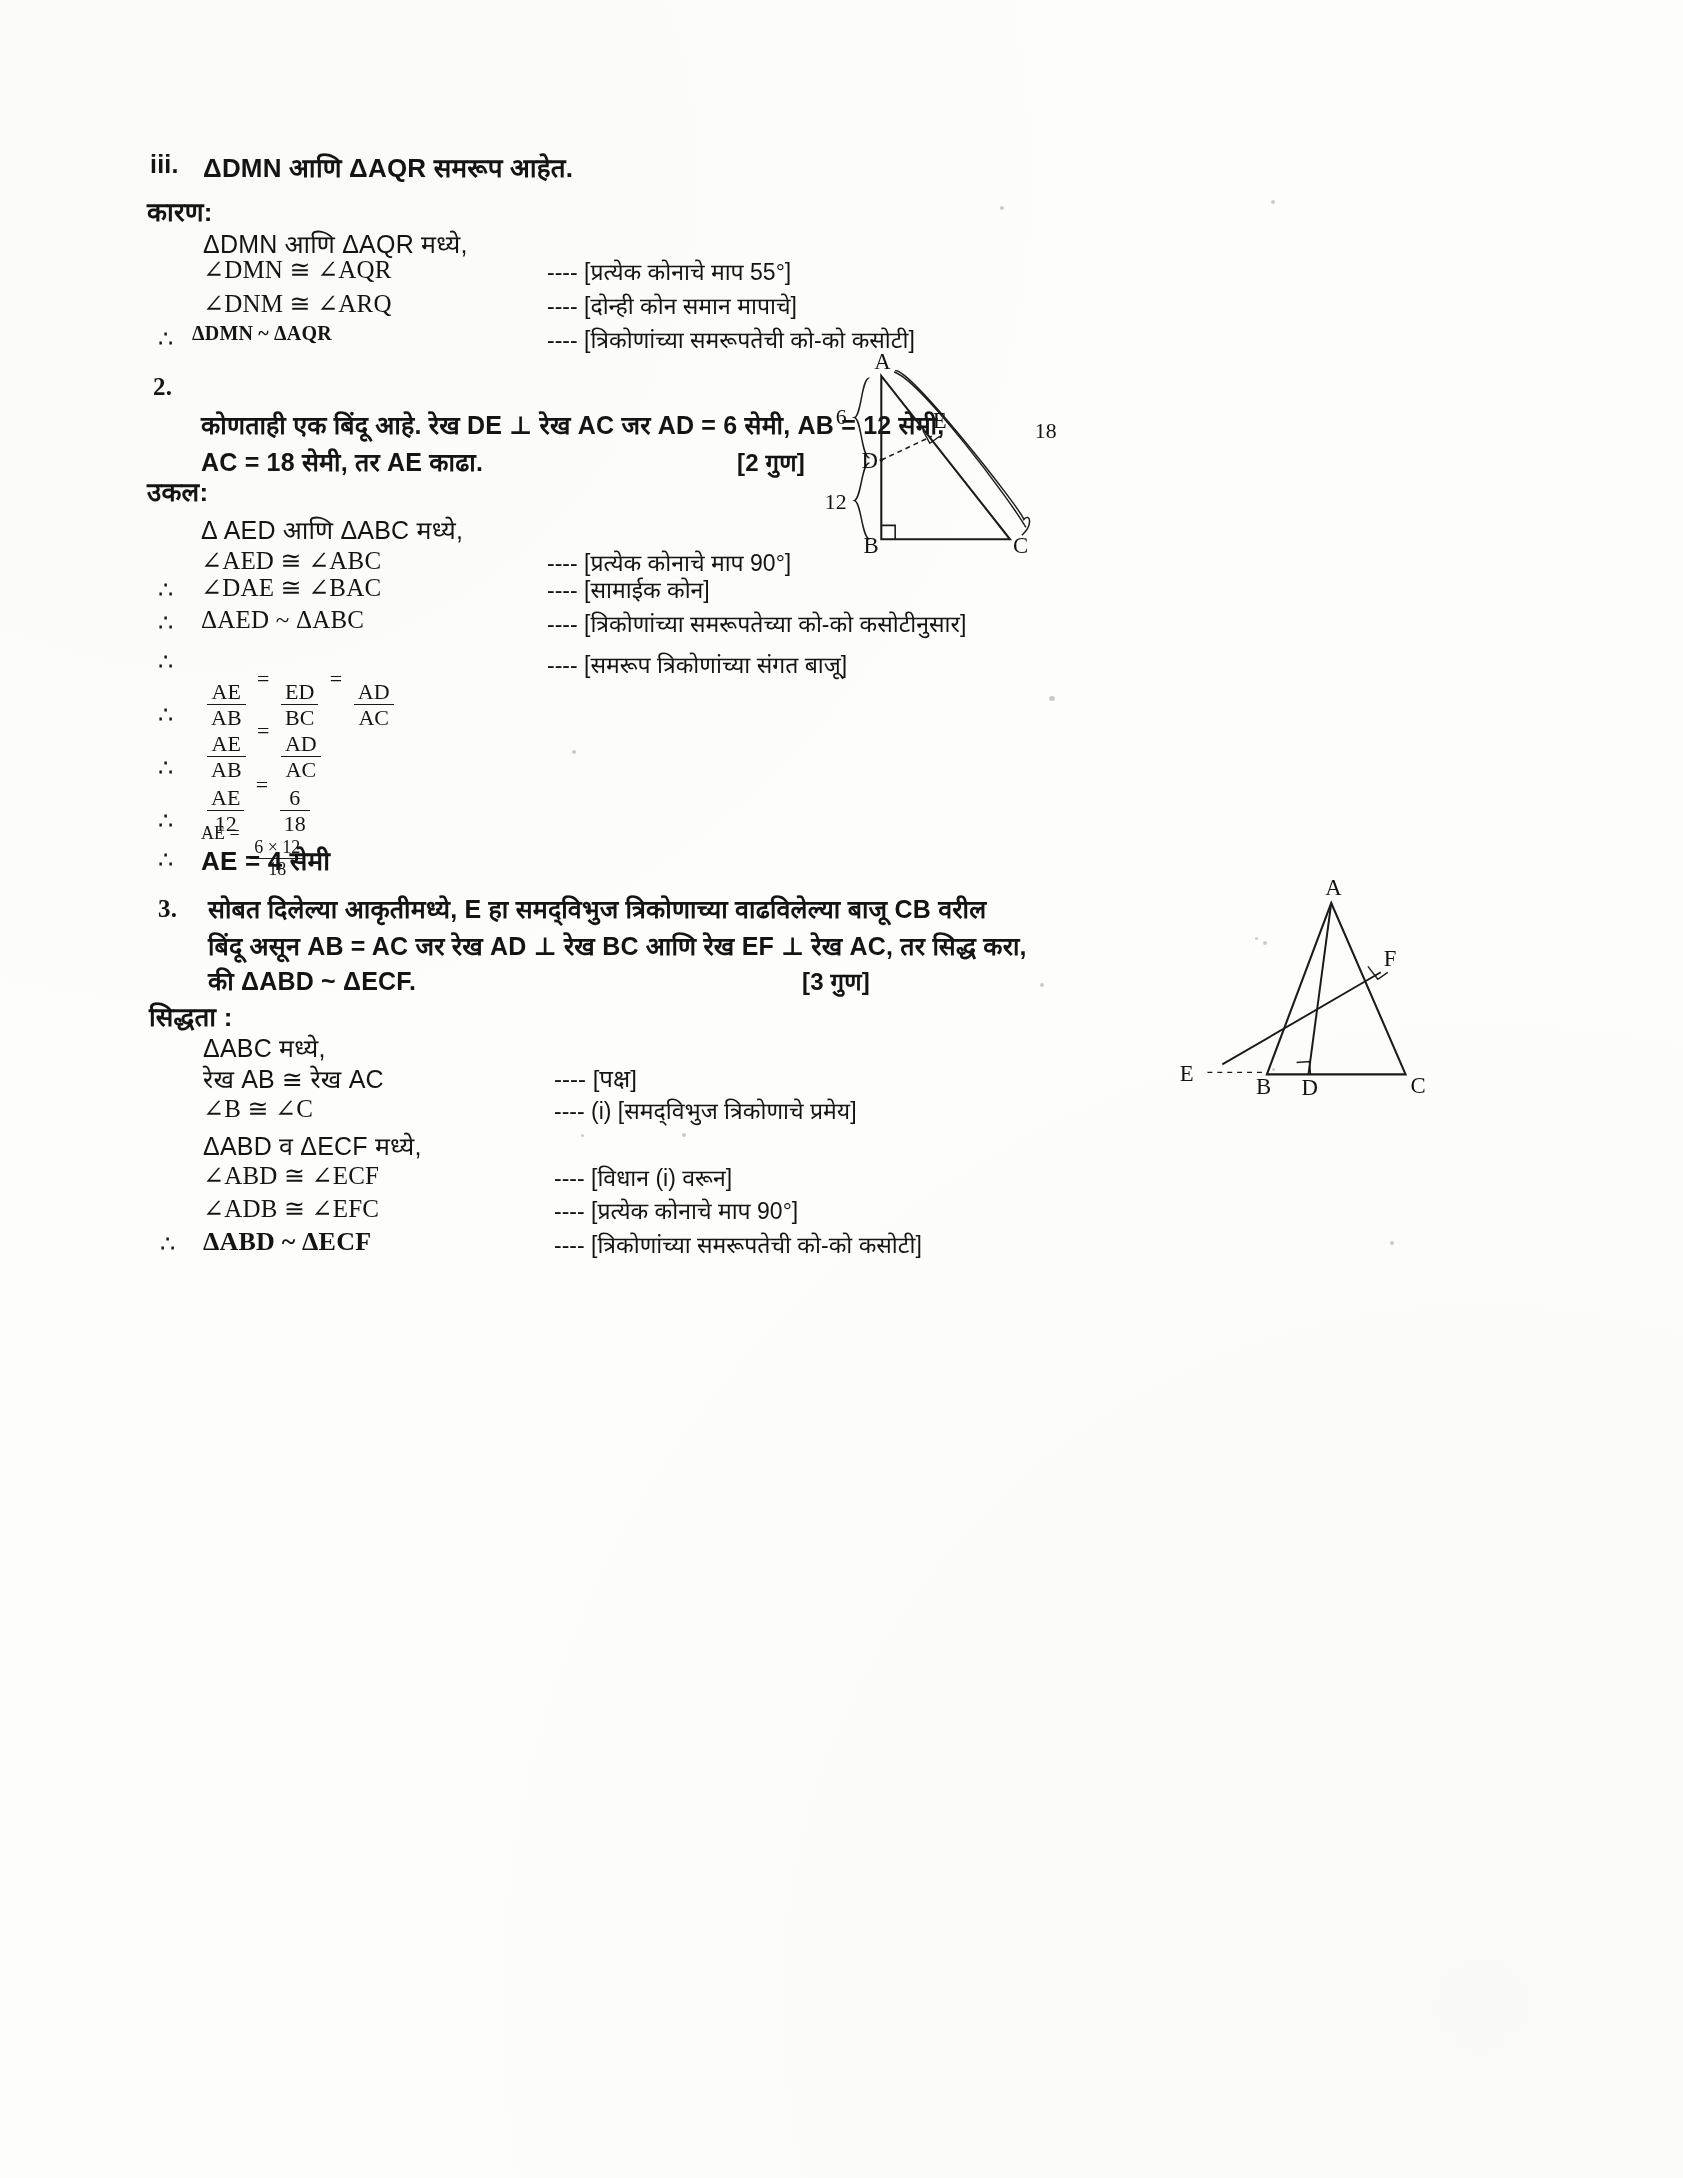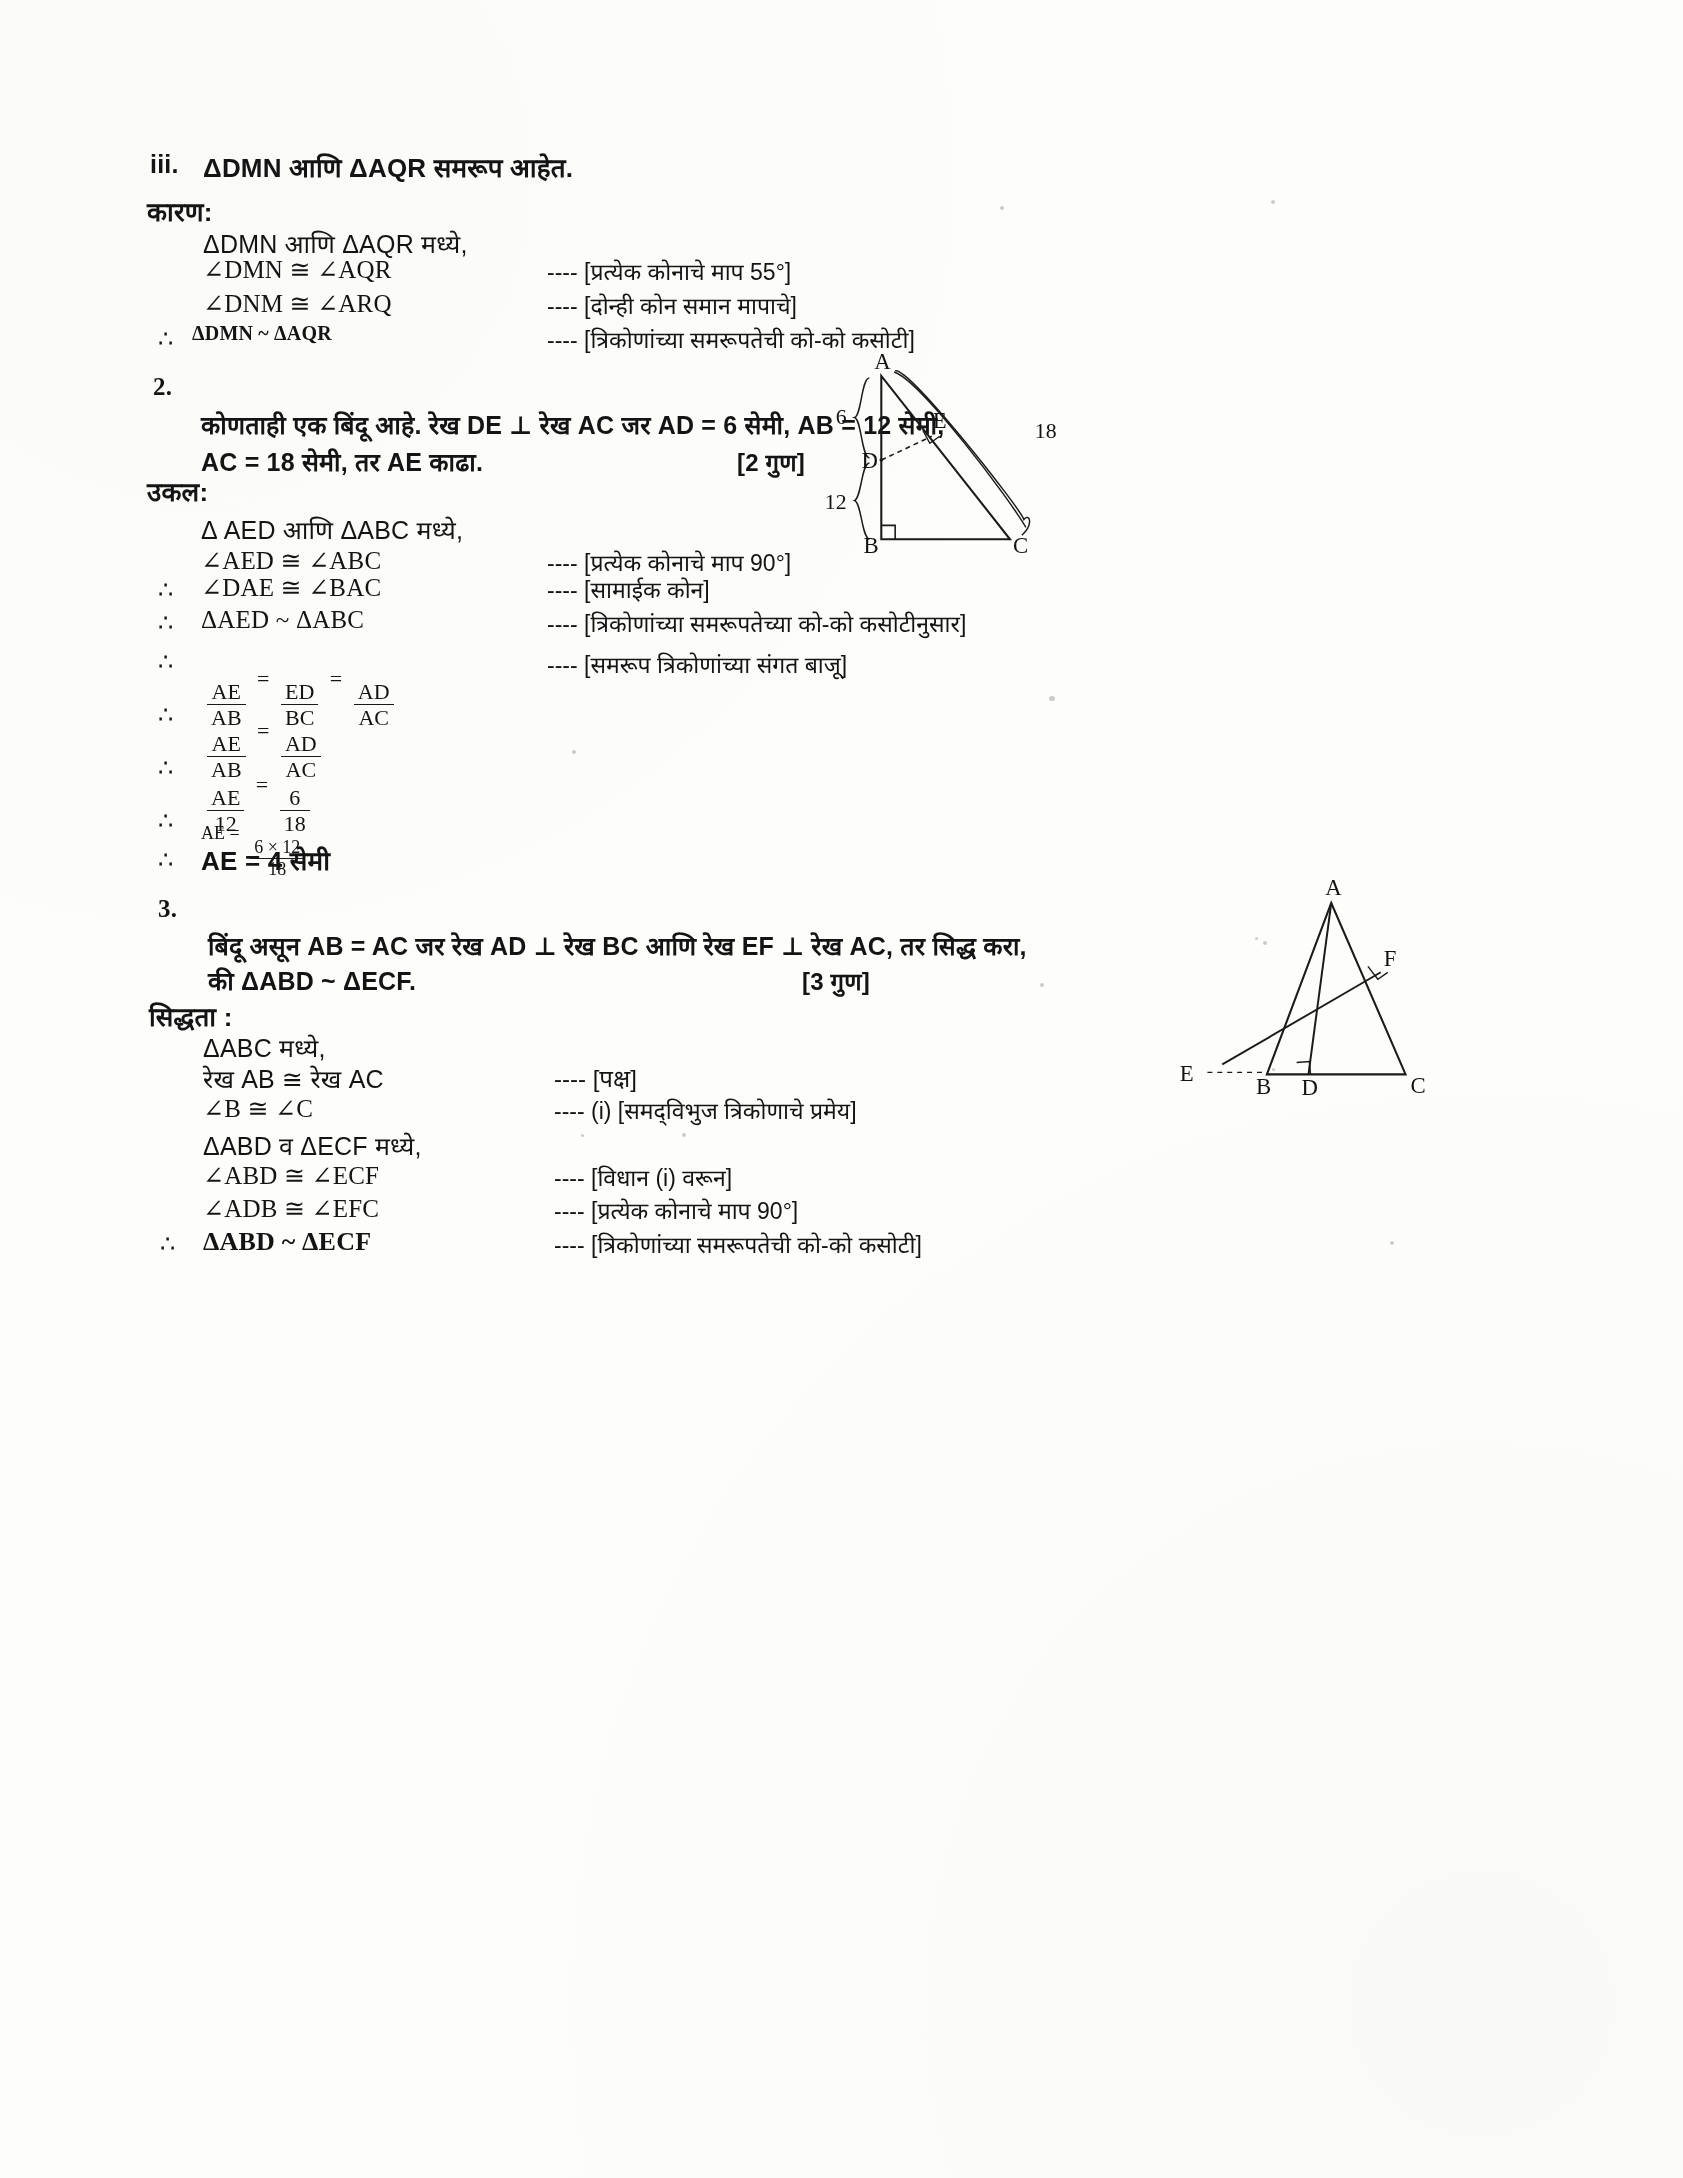--- a/index.html
+++ b/index.html
@@ -214,20 +214,21 @@
     <text class="lbl" x="203" y="204">C</text>
     <text class="lbl" x="50" y="118">D</text>
     <text class="lbl" x="122" y="78">E</text>
 
     <text class="lblnum" x="24" y="74">6</text>
     <text class="lblnum" x="13" y="159">12</text>
     <text class="lblnum" x="225" y="88">18</text>
   </svg>
 
   <div class="line num b" style="left:158px; top:895px; font-size:25px;">3.</div>
+  <div class="line dev b" style="left:208px; top:891px; font-size:25px;">सोबत दिलेल्या आकृतीमध्ये, E हा समद्‌विभुज त्रिकोणाच्या वाढविलेल्या बाजू CB वरील</div>
   <div class="line dev b" style="left:208px; top:928px; font-size:25px;">बिंदू असून AB = AC जर रेख AD ⊥ रेख BC आणि रेख EF ⊥ रेख AC, तर सिद्ध करा,</div>
   <div class="line dev b" style="left:208px; top:963px; font-size:25px;">की ΔABD ~ ΔECF.</div>
   <div class="line dev b" style="left:802px; top:964px; font-size:24px;">[3 गुण]</div>
 
   <div class="line dev" style="left:149px; top:998px; font-size:26px; font-weight:bold;">सिद्धता :</div>
 
   <div class="line dev" style="left:203px; top:1030px; font-size:25px;">ΔABC मध्ये,</div>
 
   <div class="line dev" style="left:203px; top:1061px; font-size:25px;">रेख AB ≅ रेख AC</div>
   <div class="reason dev" style="left:554px; top:1061px; font-size:24px;">---- [पक्ष]</div>

